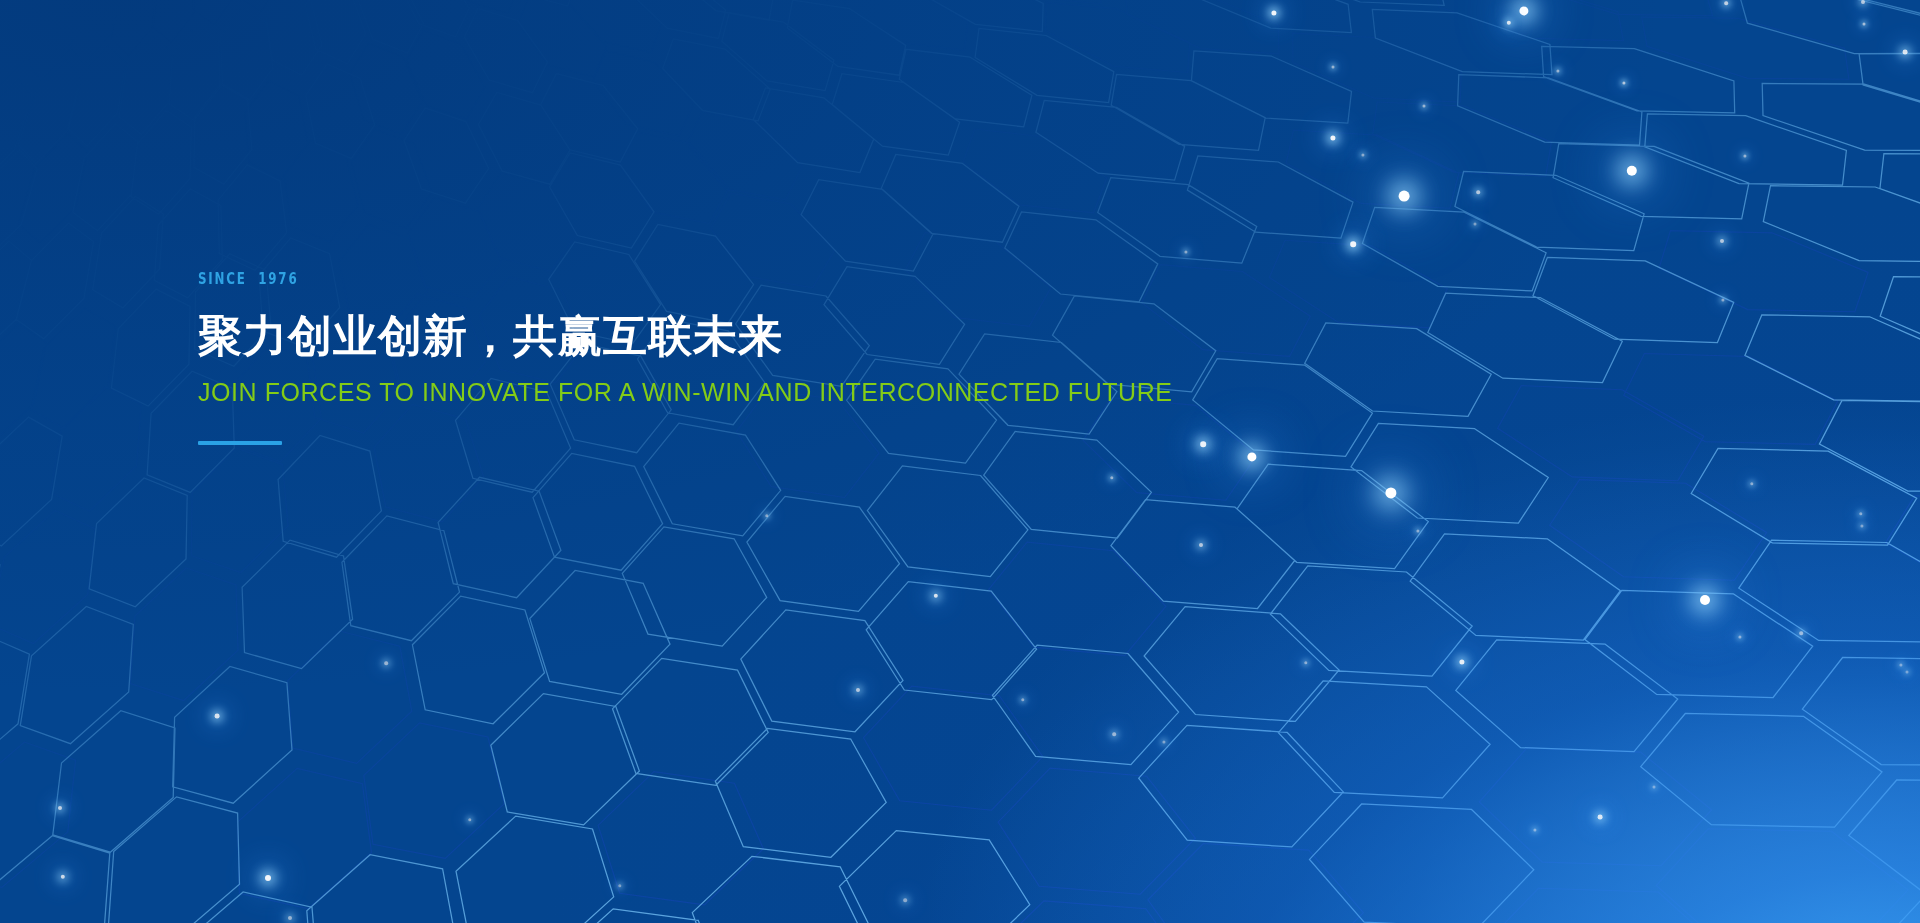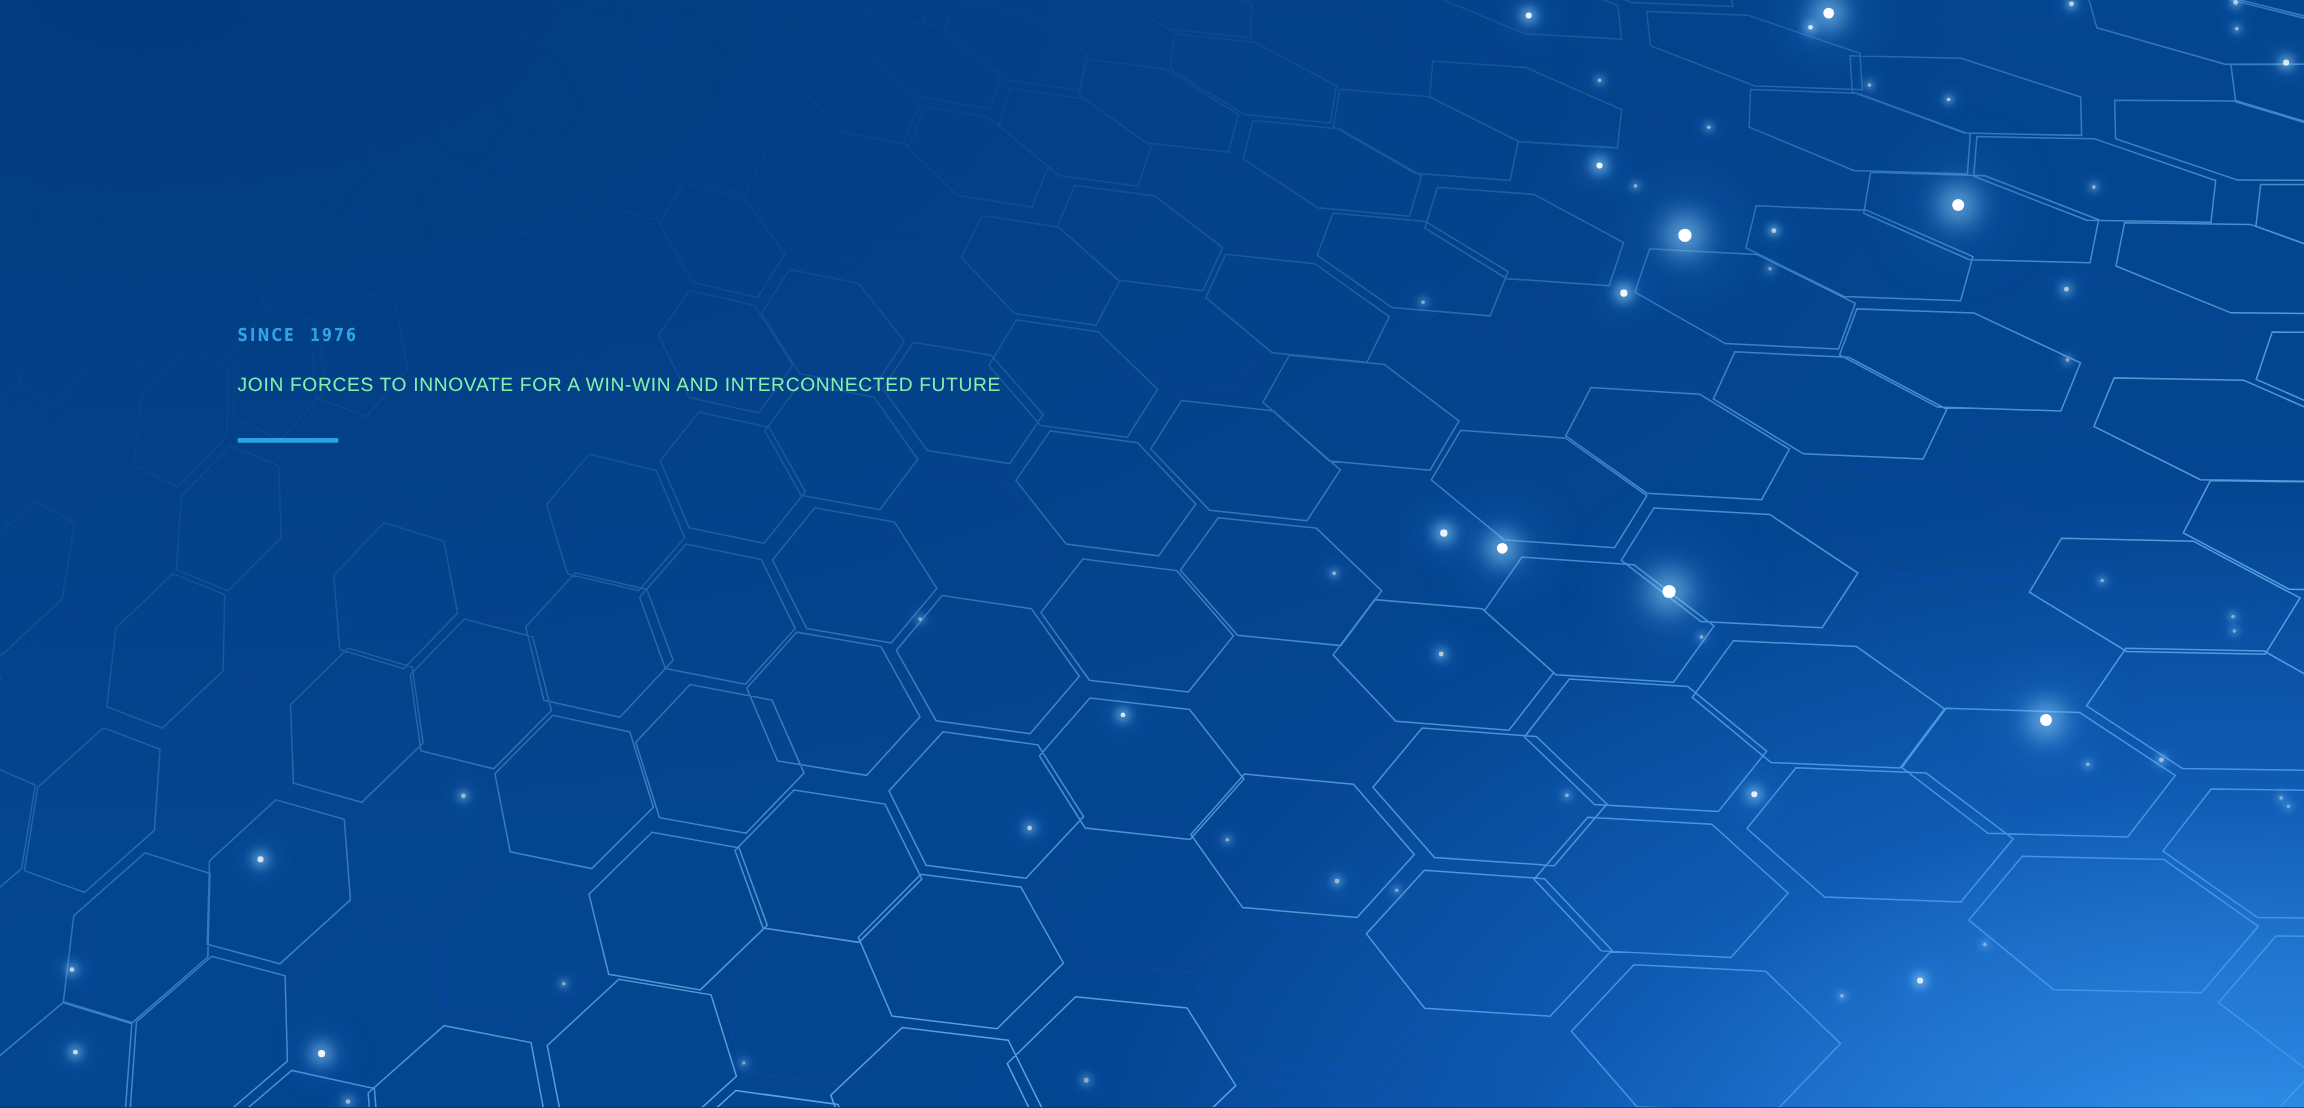--- a/index.html
+++ b/index.html
@@ -93,23 +93,23 @@
     font-size: 44px;
     font-weight: 700;
     color: #ffffff;
     letter-spacing: 1px;
     line-height: 1.05;
     margin: 0 0 20px 0;
     white-space: nowrap;
   }
   .subline {
     font-family: "Liberation Sans", "DejaVu Sans", sans-serif;
-    font-size: 16px;
+    font-size: 25px;
     font-weight: 400;
-    color: #86efac;
+    color: #84cc16;
     letter-spacing: 0.55px;
     line-height: 1.1;
     margin: 0 0 34px 0;
     white-space: nowrap;
   }
   .rule {
     width: 84px;
     height: 4px;
     background: #2aa2e6;
     border-radius: 1px;
@@ -217,17 +217,18 @@
       <div class="dot" style="left: 386px; top: 663px; width: 3.6px; height: 3.6px; opacity: 0.6; box-shadow: rgba(150, 215, 255, 0.75) 0px 0px 6px 2.7px, rgba(60, 150, 245, 0.3) 0px 0px 16px 7px;"></div>
       <div class="dot" style="left: 217px; top: 716px; width: 4.8px; height: 4.8px; opacity: 0.85; box-shadow: rgba(150, 215, 255, 0.75) 0px 0px 9px 4px, rgba(60, 150, 245, 0.3) 0px 0px 23px 10px;"></div>
       <div class="dot" style="left: 470px; top: 820px; width: 3.4px; height: 3.4px; opacity: 0.55; box-shadow: rgba(150, 215, 255, 0.75) 0px 0px 5px 2.3px, rgba(60, 150, 245, 0.3) 0px 0px 13px 6px;"></div>
       <div class="dot" style="left: 290px; top: 918px; width: 4px; height: 4px; opacity: 0.6; box-shadow: rgba(150, 215, 255, 0.75) 0px 0px 7px 3.1px, rgba(60, 150, 245, 0.3) 0px 0px 18px 8px;"></div>
       <div class="dot" style="left: 620px; top: 886px; width: 3.4px; height: 3.4px; opacity: 0.5; box-shadow: rgba(150, 215, 255, 0.75) 0px 0px 5px 2.3px, rgba(60, 150, 245, 0.3) 0px 0px 13px 6px;"></div>
       <div class="dot" style="left: 905px; top: 900px; width: 3.6px; height: 3.6px; opacity: 0.55; box-shadow: rgba(150, 215, 255, 0.75) 0px 0px 6px 2.7px, rgba(60, 150, 245, 0.3) 0px 0px 16px 7px;"></div>
     </div>
 
   <div class="copy">
     <p class="eyebrow">SINCE  1976</p>
+    <h1 class="headline">聚力创业创新，共赢互联未来</h1>
     <p class="subline">JOIN FORCES TO INNOVATE FOR A WIN-WIN AND INTERCONNECTED FUTURE</p>
     <div class="rule" style="width: 84px;"></div>
   </div>
 
 </div>
 
 </body></html>

